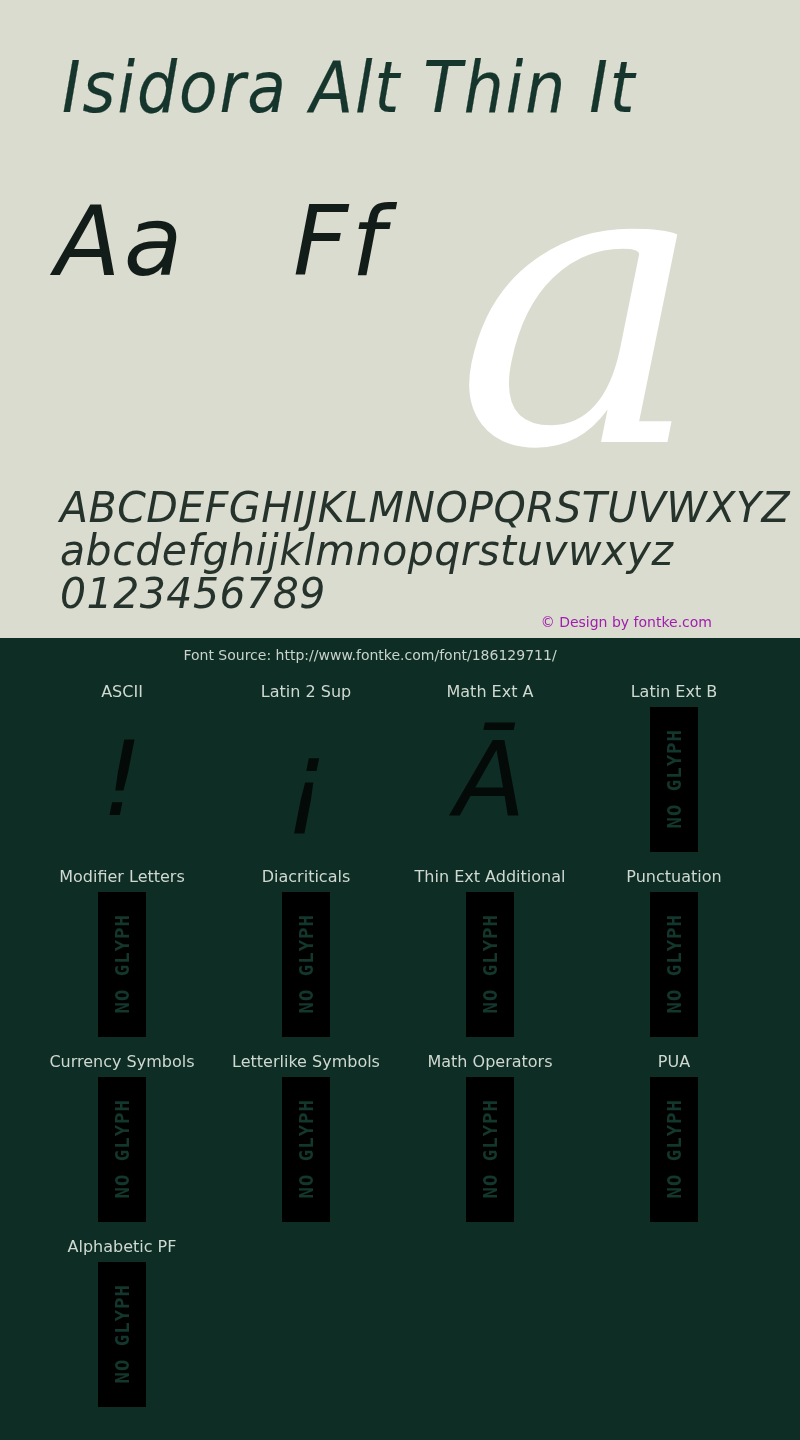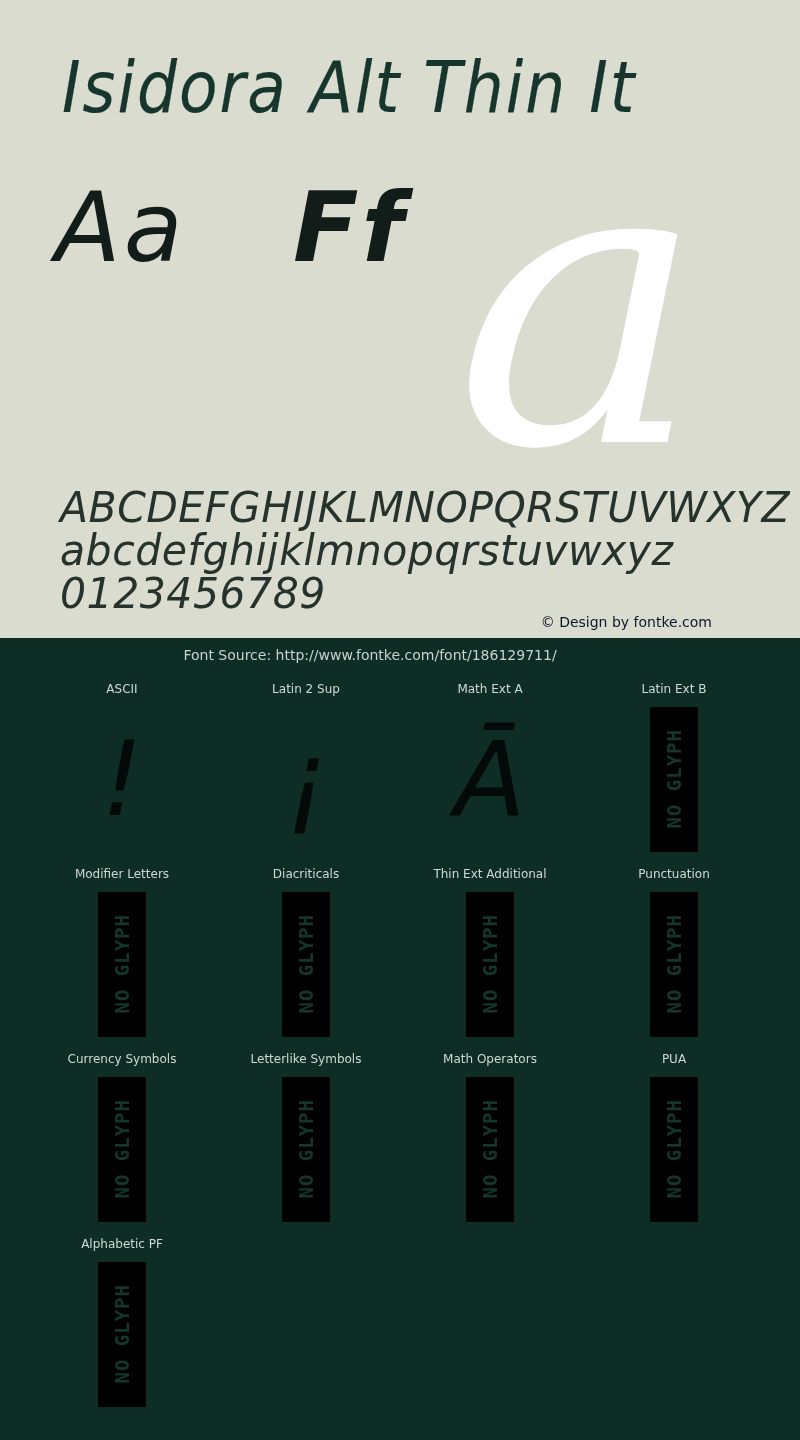--- a/index.html
+++ b/index.html
@@ -56,40 +56,40 @@
     white-space: nowrap;
     pointer-events: none;
     transform: scaleX(1.05);
     transform-origin: left top;
   }
 
   
   #glyph-pairs {
     position: absolute;
     left: 55px;
-    top: 168px;
+    top: 182px;
     width: 420px;
   }
   .glyph-pair-row {
     display: flex;
     height: 145px;
     align-items: flex-start;
   }
   .glyph-pair {
     width: 225px;
     font-family: "DejaVu Sans", sans-serif;
     font-style: italic;
     font-weight: 100;
     font-size: 96px;
     line-height: 120px;
     color: #121c18;
     white-space: nowrap;
     letter-spacing: 3px;
   }
-  .glyph-pair.indent-2 { width: 195px; padding-left: 28px; font-weight: bold; }
+  .glyph-pair.indent-2 { width: 195px; padding-left: 28px; }
 
   
   #alphabet-block {
     position: absolute;
     left: 60px;
     top: 487px;
     width: 700px;
   }
   .alphabet-line {
     font-family: "DejaVu Sans", sans-serif;
@@ -104,21 +104,21 @@
     transform: scaleY(1.05);
     transform-origin: left top;
   }
 
   #design-credit {
     position: absolute;
     right: 88px;
     top: 614px;
     font-family: "DejaVu Sans", sans-serif;
     font-size: 14px;
-    color: #0f172a;
+    color: #a21caf;
     white-space: nowrap;
   }
 
   
   #coverage-panel {
     position: absolute;
     left: 0;
     top: 638px;
     width: 800px;
     height: 858px;
@@ -157,21 +157,21 @@
   }
   .block-cell:nth-child(1) { margin-left: 30px; }
 
   .block-label {
     position: absolute;
     top: 0;
     left: 0;
     width: 184px;
     text-align: center;
     font-family: "DejaVu Sans", sans-serif;
-    font-size: 12px;
+    font-size: 16px;
     color: #cfd8d1;
     white-space: nowrap;
   }
 
   .block-sample {
     position: absolute;
     top: 22px;
     left: 0;
     width: 184px;
     height: 150px;

